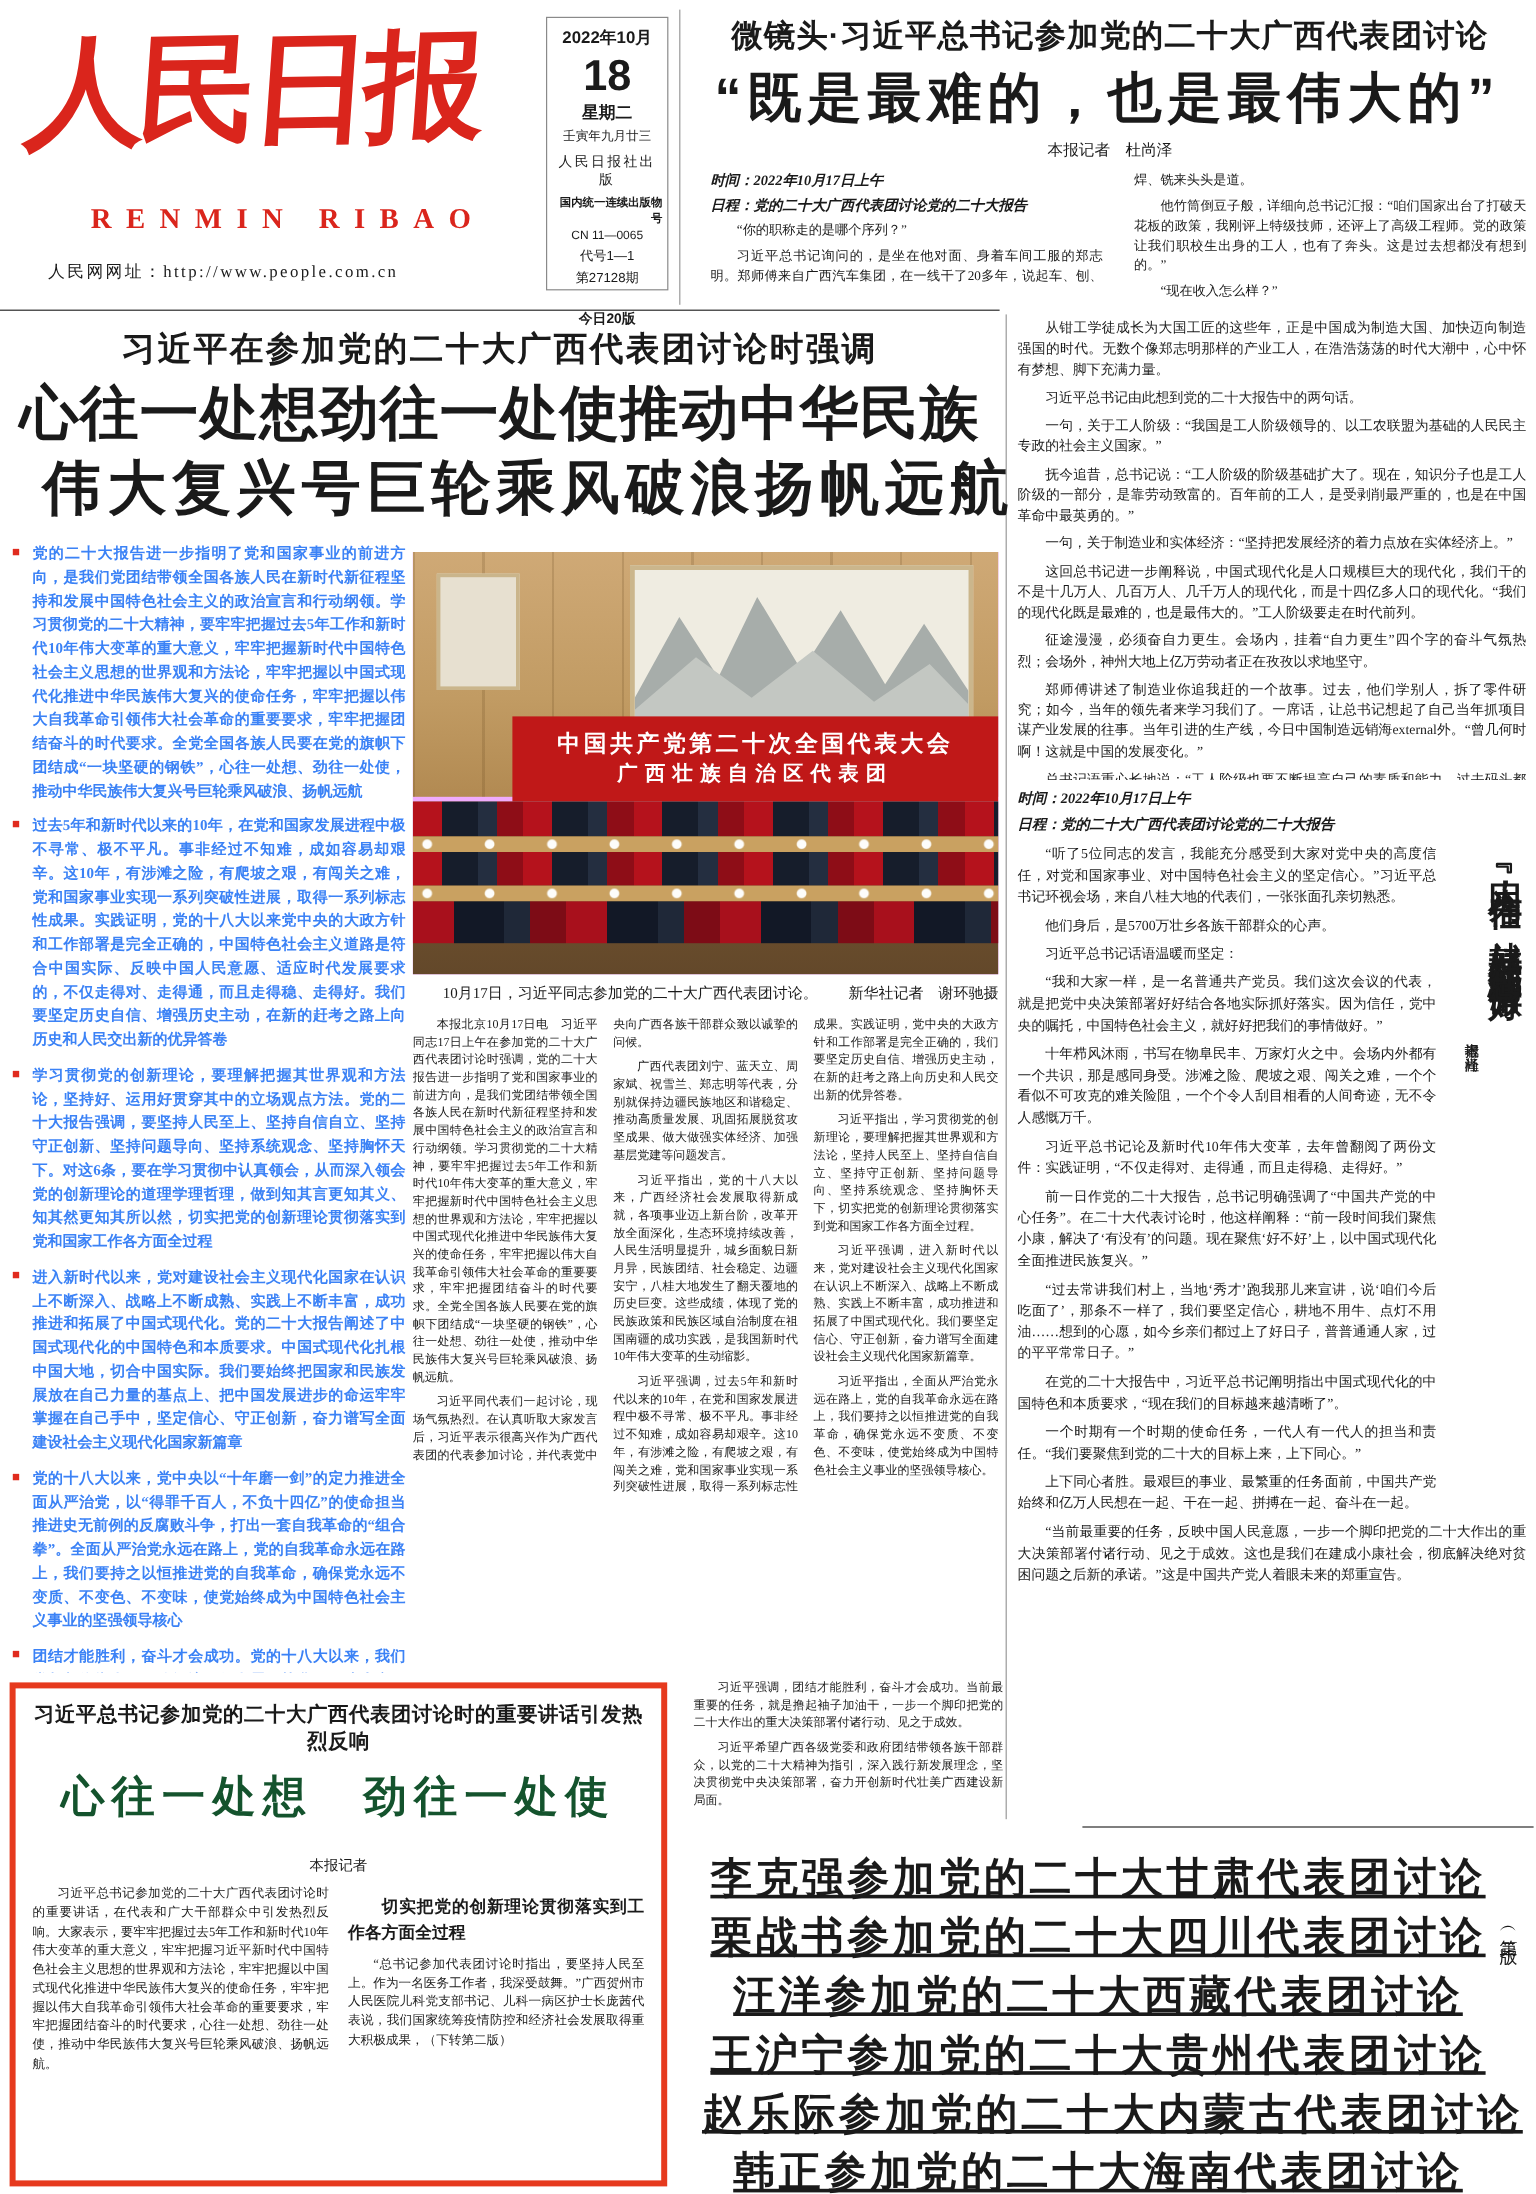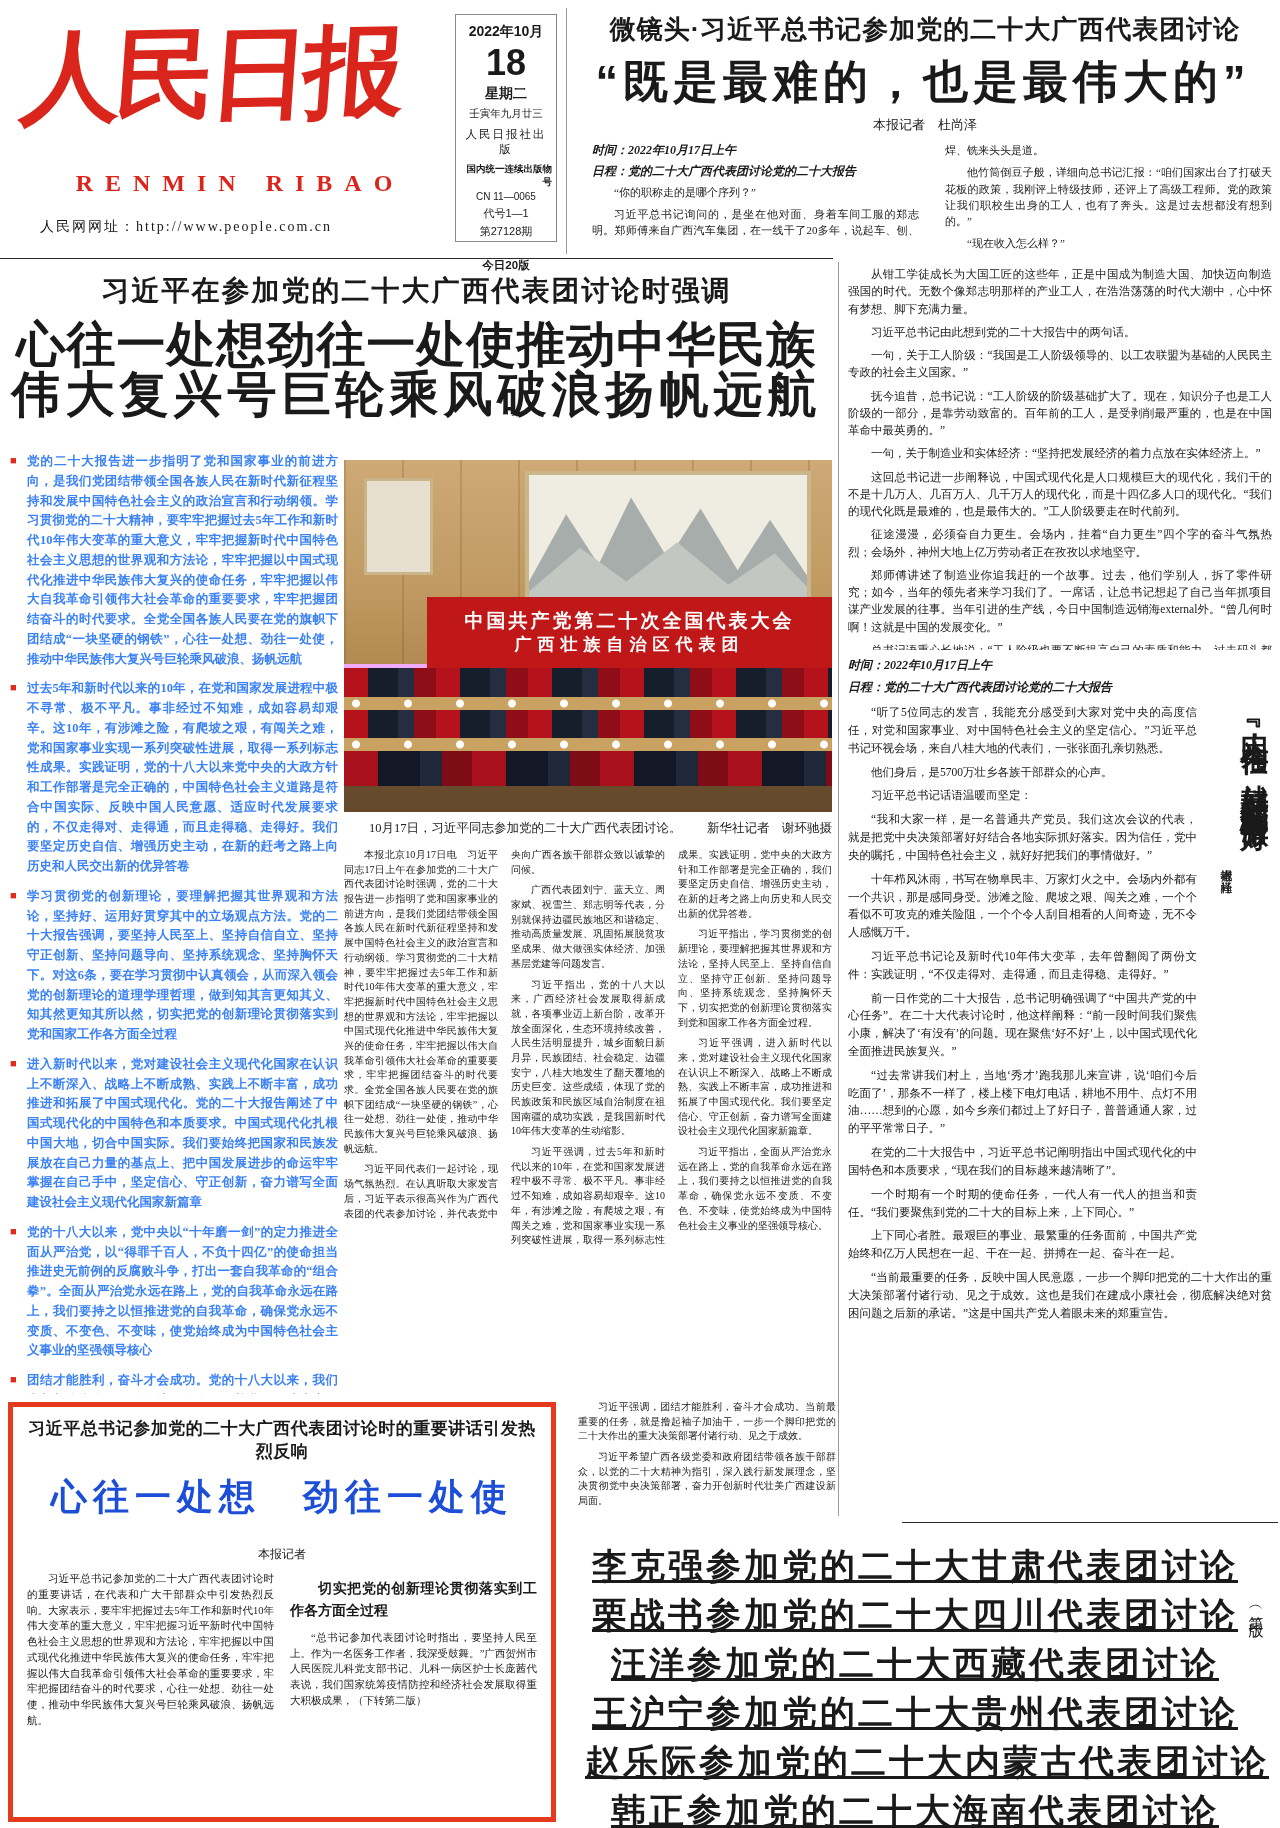--- a/index.html
+++ b/index.html
@@ -50,22 +50,22 @@
   .vert-box{float:right;height:524px;margin:6px 0 10px 14px;writing-mode:vertical-rl;}
   .vhead{writing-mode:vertical-rl;font-family:"Liberation Sans","DejaVu Sans",sans-serif;
     font-weight:900;font-size:28px;letter-spacing:4px;line-height:1.3;}
   .vbyline{writing-mode:vertical-rl;font-size:12px;padding-top:150px;margin-left:6px;}
 
   
   .lead-kicker{left:0;top:272px;width:833px;text-align:center;font-size:28px;
     font-weight:800;letter-spacing:2px;}
   .lead-l1{left:0;top:312px;width:833px;text-align:center;font-size:49px;
     font-weight:900;letter-spacing:1px;white-space:nowrap;}
-  .lead-l2{left:0;top:362px;width:833px;text-align:center;font-size:49px;
-    font-weight:900;letter-spacing:5px;white-space:nowrap;}
+  .lead-l2{left:0;top:374px;width:833px;text-align:center;font-size:49px;
+    font-weight:900;letter-spacing:5px;white-space:nowrap;padding-left:24px;}
 
   
   .rail{left:10px;top:452px;width:328px;height:942px;overflow:hidden;}
   .bullet{position:relative;padding-left:17px;color:#3b82f6;font-size:12.5px;
     line-height:1.58;text-align:justify;margin-bottom:10px;font-weight:700;}
   .bullet::before{content:"■";position:absolute;left:0;top:0;color:#e02b1e;font-size:11px;}
 
   
   .photo{left:344px;top:460px;width:488px;height:352px;overflow:hidden;background:#f0abfc;}
   .ph-wall{position:absolute;inset:0;height:58%;
@@ -96,21 +96,21 @@
   
   .main-art{left:344px;top:848px;width:488px;height:544px;overflow:hidden;
     column-count:3;column-gap:13px;font-size:10px;line-height:1.47;text-align:justify;}
   .bottom-mid{left:578px;top:1400px;width:258px;height:116px;overflow:hidden;
     font-size:10px;line-height:1.47;text-align:justify;}
 
   
   .redbox{left:8px;top:1402px;width:548px;height:420px;border:5px solid #e63a1e;
     box-sizing:border-box;padding:10px 14px;overflow:hidden;background:#fff;}
   .rb-kicker{text-align:center;font-size:17px;font-weight:800;letter-spacing:.5px;}
-  .rb-headline{text-align:center;font-size:36px;font-weight:900;color:#1d4ed8;
+  .rb-headline{text-align:center;font-size:36px;font-weight:900;color:#14532d;
     letter-spacing:6px;margin:10px 0 8px;white-space:nowrap;}
   .rb-byline{text-align:center;font-size:12px;margin-bottom:8px;margin-top:24px;}
   .rb-cols{display:flex;gap:16px;}
   .rb-col{flex:1;font-size:10.5px;line-height:1.5;text-align:justify;}
   .rb-subhead{font-family:"Liberation Sans","DejaVu Sans",sans-serif;font-weight:800;
     font-size:14px;line-height:1.6;text-indent:2em;margin:6px 0 8px;}
 
   
   .briefs{left:585px;top:1548px;width:660px;}
   .brief-item{text-align:center;font-family:"Liberation Sans","DejaVu Sans",sans-serif;
@@ -225,21 +225,21 @@
     <div class="vbyline">本报记者　杜尚泽</div>
   </div>
   <div>
       <p class="para">“听了5位同志的发言，我能充分感受到大家对党中央的高度信任，对党和国家事业、对中国特色社会主义的坚定信心。”习近平总书记环视会场，来自八桂大地的代表们，一张张面孔亲切熟悉。</p>
       <p class="para">他们身后，是5700万壮乡各族干部群众的心声。</p>
       <p class="para">习近平总书记话语温暖而坚定：</p>
       <p class="para">“我和大家一样，是一名普通共产党员。我们这次会议的代表，就是把党中央决策部署好好结合各地实际抓好落实。因为信任，党中央的嘱托，中国特色社会主义，就好好把我们的事情做好。”</p>
       <p class="para">十年栉风沐雨，书写在物阜民丰、万家灯火之中。会场内外都有一个共识，那是感同身受。涉滩之险、爬坡之艰、闯关之难，一个个看似不可攻克的难关险阻，一个个令人刮目相看的人间奇迹，无不令人感慨万千。</p>
       <p class="para">习近平总书记论及新时代10年伟大变革，去年曾翻阅了两份文件：实践证明，“不仅走得对、走得通，而且走得稳、走得好。”</p>
       <p class="para">前一日作党的二十大报告，总书记明确强调了“中国共产党的中心任务”。在二十大代表讨论时，他这样阐释：“前一段时间我们聚焦小康，解决了‘有没有’的问题。现在聚焦‘好不好’上，以中国式现代化全面推进民族复兴。”</p>
-      <p class="para">“过去常讲我们村上，当地‘秀才’跑我那儿来宣讲，说‘咱们今后吃面了’，那条不一样了，楼上楼下电灯电话，耕地不用牛、点灯不用油……想到的心愿，如今乡亲们都过上了好日子，普普通通人家，过的平平常常日子。”</p>
+      <p class="para">“过去常讲我们村上，当地‘秀才’跑我那儿来宣讲，说‘咱们今后吃面了’，那条不一样了，我们要坚定信心，耕地不用牛、点灯不用油……想到的心愿，如今乡亲们都过上了好日子，普普通通人家，过的平平常常日子。”</p>
       <p class="para">在党的二十大报告中，习近平总书记阐明指出中国式现代化的中国特色和本质要求，“现在我们的目标越来越清晰了”。</p>
       <p class="para">一个时期有一个时期的使命任务，一代人有一代人的担当和责任。“我们要聚焦到党的二十大的目标上来，上下同心。”</p>
       <p class="para">上下同心者胜。最艰巨的事业、最繁重的任务面前，中国共产党始终和亿万人民想在一起、干在一起、拼搏在一起、奋斗在一起。</p>
       <p class="para">“当前最重要的任务，反映中国人民意愿，一步一个脚印把党的二十大作出的重大决策部署付诸行动、见之于成效。这也是我们在建成小康社会，彻底解决绝对贫困问题之后新的承诺。”这是中国共产党人着眼未来的郑重宣告。</p>
     </div>
 </div>
 
 <div class="abs bottom-mid">
     <p class="para">习近平强调，团结才能胜利，奋斗才会成功。当前最重要的任务，就是撸起袖子加油干，一步一个脚印把党的二十大作出的重大决策部署付诸行动、见之于成效。</p>
     <p class="para">习近平希望广西各级党委和政府团结带领各族干部群众，以党的二十大精神为指引，深入践行新发展理念，坚决贯彻党中央决策部署，奋力开创新时代壮美广西建设新局面。</p>

